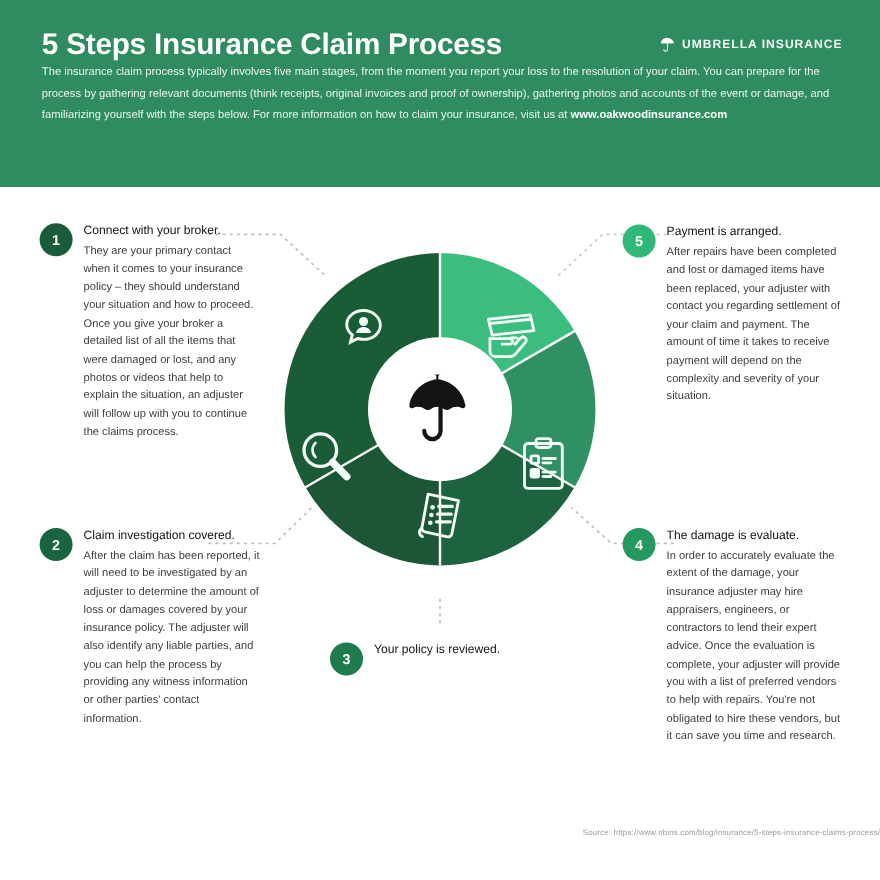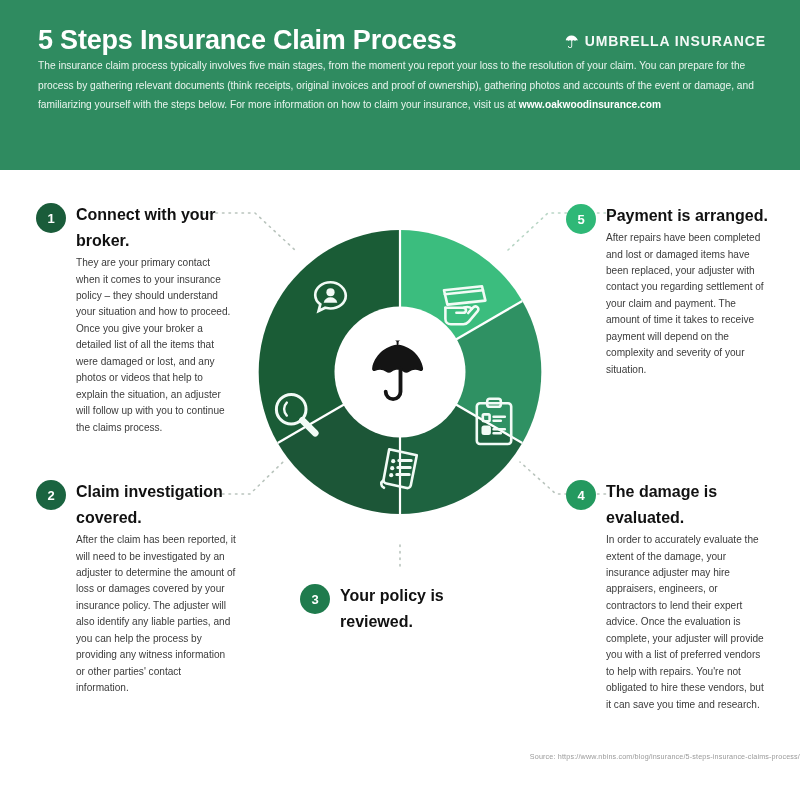--- a/index.html
+++ b/index.html
@@ -18,21 +18,21 @@
     box-sizing:border-box;
     padding:26px 34px 0 38px;
   }
   .head-top{display:flex;align-items:flex-start;justify-content:space-between;}
   .title{
     color:#ffffff;font-size:27px;font-weight:bold;letter-spacing:-0.2px;
     line-height:1.1;margin:0;white-space:nowrap;
   }
   .brand{display:flex;align-items:center;gap:6px;margin-top:7px;}
   .brand-name{
-    color:#ffffff;font-size:14px;letter-spacing:0.9px;font-weight:bold;
+    color:#ffffff;font-size:11px;letter-spacing:0.9px;font-weight:bold;
     white-space:nowrap;opacity:.95;
   }
   .brand-icon{width:15px;height:15px;display:block;}
   .intro{
     margin-top:0;color:#eaf5ee;font-size:10.2px;line-height:1.95;
     max-width:742px;
   }
   .intro b{color:#ffffff;font-weight:bold;}
 
   
@@ -51,21 +51,21 @@
   .wicon svg{display:block;}
 
   
   .step{position:absolute;display:flex;gap:10px;}
   .badge{
     flex:0 0 auto;width:30px;height:30px;border-radius:50%;
     display:flex;align-items:center;justify-content:center;
     color:#ffffff;font-size:13px;font-weight:bold;margin-top:1px;
   }
   .stxt{font-size:10.1px;line-height:1.63;color:#3b3b3b;}
-  .stxt .hd{display:block;font-weight:bold;color:#111111;font-size:16px;margin-bottom:1px;}
+  .stxt .hd{display:block;font-weight:normal;color:#111111;font-size:11px;margin-bottom:1px;}
 
   #step1{left:36px;top:202px;width:200px;}
   #step2{left:36px;top:479px;width:200px;}
   #step3{left:300px;top:583px;width:192px;}
   #step4{left:566px;top:479px;width:200px;}
   #step5{left:566px;top:203px;width:202px;}
 
   
   .conn{position:absolute;left:0;top:0;width:800px;height:800px;pointer-events:none;}
 
@@ -200,21 +200,21 @@
   <div class="step" id="step3">
     <div class="badge" style="background:#1f7b4d">3</div>
     <div class="stxt">
       <span class="hd">Your policy is reviewed.</span>
     </div>
   </div>
 
   <div class="step" id="step4">
     <div class="badge" style="background:#24995f">4</div>
     <div class="stxt">
-      <span class="hd">The damage is evaluated.</span>
+      <span class="hd">The damage is evaluate.</span>
       <span>In order to accurately evaluate the extent of the damage, your insurance adjuster may hire appraisers, engineers, or contractors to lend their expert advice. Once the evaluation is complete, your adjuster will provide you with a list of preferred vendors to help with repairs. You're not obligated to hire these vendors, but it can save you time and research.</span>
     </div>
   </div>
 
   <div class="step" id="step5">
     <div class="badge" style="background:#2fb877">5</div>
     <div class="stxt">
       <span class="hd">Payment is arranged.</span>
       <span>After repairs have been completed and lost or damaged items have been replaced, your adjuster with contact you regarding settlement of your claim and payment. The amount of time it takes to receive payment will depend on the complexity and severity of your situation.</span>
     </div>

